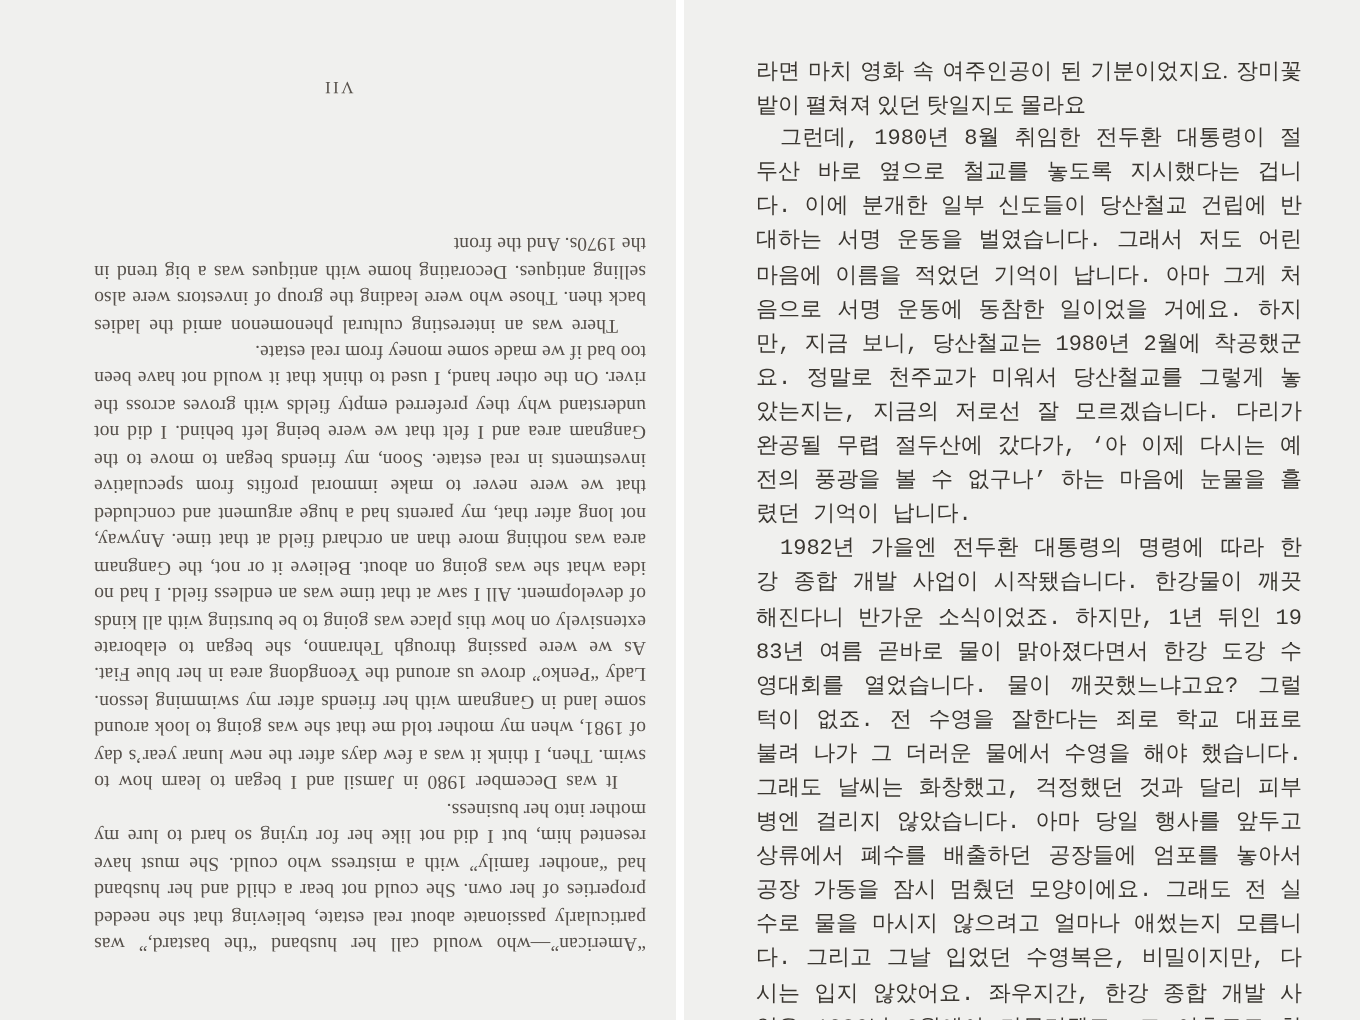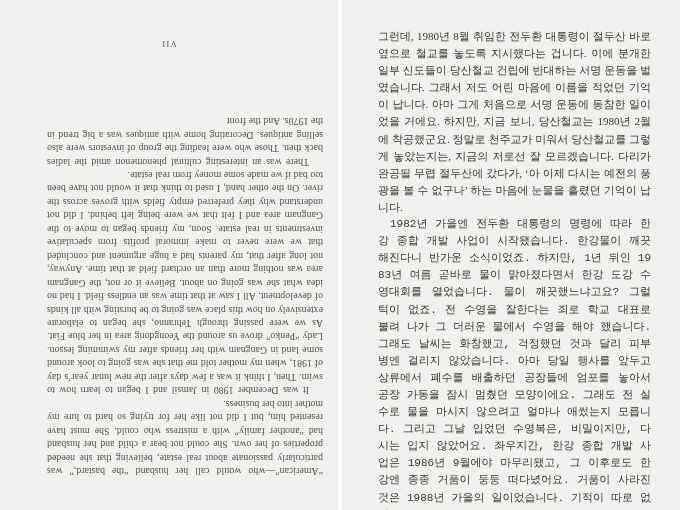--- a/index.html
+++ b/index.html
@@ -86,18 +86,19 @@
           <p>“American”—who would call her husband “the bastard,” was particularly passionate about real estate, believing that she needed properties of her own. She could not bear a child and her husband had “another family” with a mistress who could. She must have resented him, but I did not like her for trying so hard to lure my mother into her business.</p>
           <p>It was December 1980 in Jamsil and I began to learn how to swim. Then, I think it was a few days after the new lunar year’s day of 1981, when my mother told me that she was going to look around some land in Gangnam with her friends after my swimming lesson. Lady “Penko” drove us around the Yeongdong area in her blue Fiat. As we were passing through Tehranno, she began to elaborate extensively on how this place was going to be bursting with all kinds of development. All I saw at that time was an endless field. I had no idea what she was going on about. Believe it or not, the Gangnam area was nothing more than an orchard field at that time. Anyway, not long after that, my parents had a huge argument and concluded that we were never to make immoral profits from speculative investments in real estate. Soon, my friends began to move to the Gangnam area and I felt that we were being left behind. I did not understand why they preferred empty fields with groves across the river. On the other hand, I used to think that it would not have been too bad if we made some money from real estate.</p>
           <p>There was an interesting cultural phenomenon amid the ladies back then. Those who were leading the group of investors were also selling antiques. Decorating home with antiques was a big trend in the 1970s. And the front</p>
         </div>
       <div class="pagenum pagenum-left">VII</div>
     </div>
   </div>
 
   <div class="page page-right">
     <div class="text-block right-text">
+        <p>라면 마치 영화 속 여주인공이 된 기분이었지요. 장미꽃밭이 펼쳐져 있던 탓일지도 몰라요</p>
         <p>그런데, 1980년 8월 취임한 전두환 대통령이 절두산 바로 옆으로 철교를 놓도록 지시했다는 겁니다. 이에 분개한 일부 신도들이 당산철교 건립에 반대하는 서명 운동을 벌였습니다. 그래서 저도 어린 마음에 이름을 적었던 기억이 납니다. 아마 그게 처음으로 서명 운동에 동참한 일이었을 거에요. 하지만, 지금 보니, 당산철교는 1980년 2월에 착공했군요. 정말로 천주교가 미워서 당산철교를 그렇게 놓았는지는, 지금의 저로선 잘 모르겠습니다. 다리가 완공될 무렵 절두산에 갔다가, ‘아 이제 다시는 예전의 풍광을 볼 수 없구나’ 하는 마음에 눈물을 흘렸던 기억이 납니다.</p>
         <p>1982년 가을엔 전두환 대통령의 명령에 따라 한강 종합 개발 사업이 시작됐습니다. 한강물이 깨끗해진다니 반가운 소식이었죠. 하지만, 1년 뒤인 1983년 여름 곧바로 물이 맑아졌다면서 한강 도강 수영대회를 열었습니다. 물이 깨끗했느냐고요? 그럴 턱이 없죠. 전 수영을 잘한다는 죄로 학교 대표로 불려 나가 그 더러운 물에서 수영을 해야 했습니다. 그래도 날씨는 화창했고, 걱정했던 것과 달리 피부병엔 걸리지 않았습니다. 아마 당일 행사를 앞두고 상류에서 폐수를 배출하던 공장들에 엄포를 놓아서 공장 가동을 잠시 멈췄던 모양이에요. 그래도 전 실수로 물을 마시지 않으려고 얼마나 애썼는지 모릅니다. 그리고 그날 입었던 수영복은, 비밀이지만, 다시는 입지 않았어요. 좌우지간, 한강 종합 개발 사업은 1986년 9월에야 마무리됐고, 그 이후로도 한강엔 종종 거품이 둥둥 떠다녔어요. 거품이 사라진 것은 1988년 가을의 일이었습니다. 기적이 따로 없었죠!</p>
       </div>
   </div>
 
 </div>
 
 </body></html>

